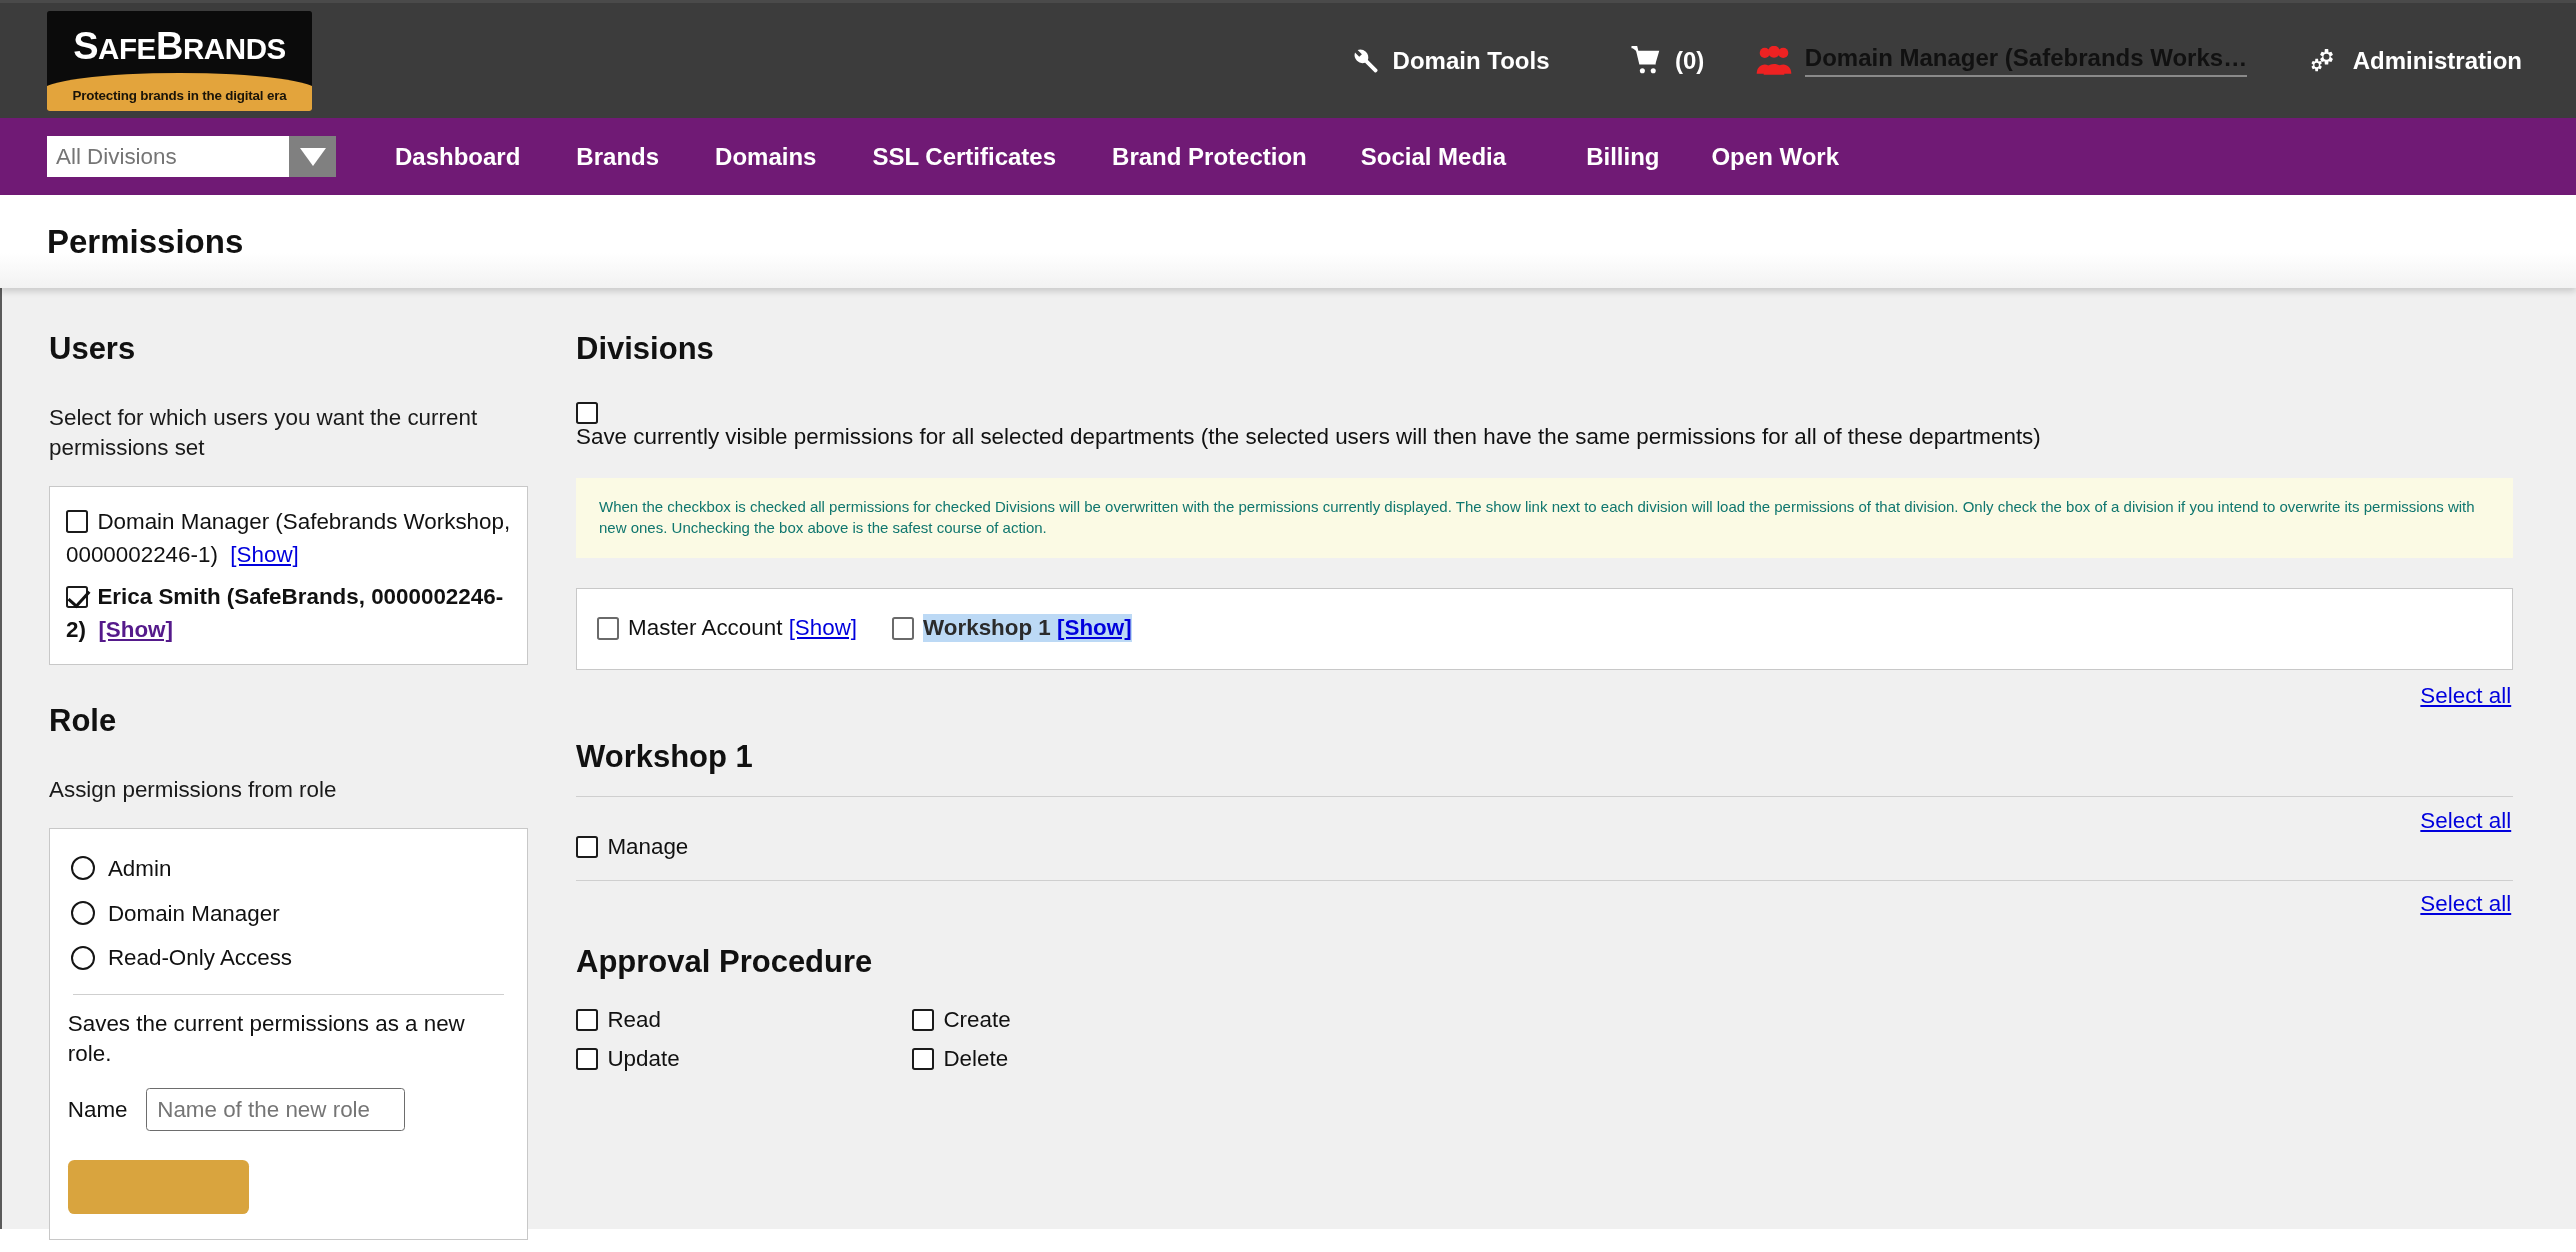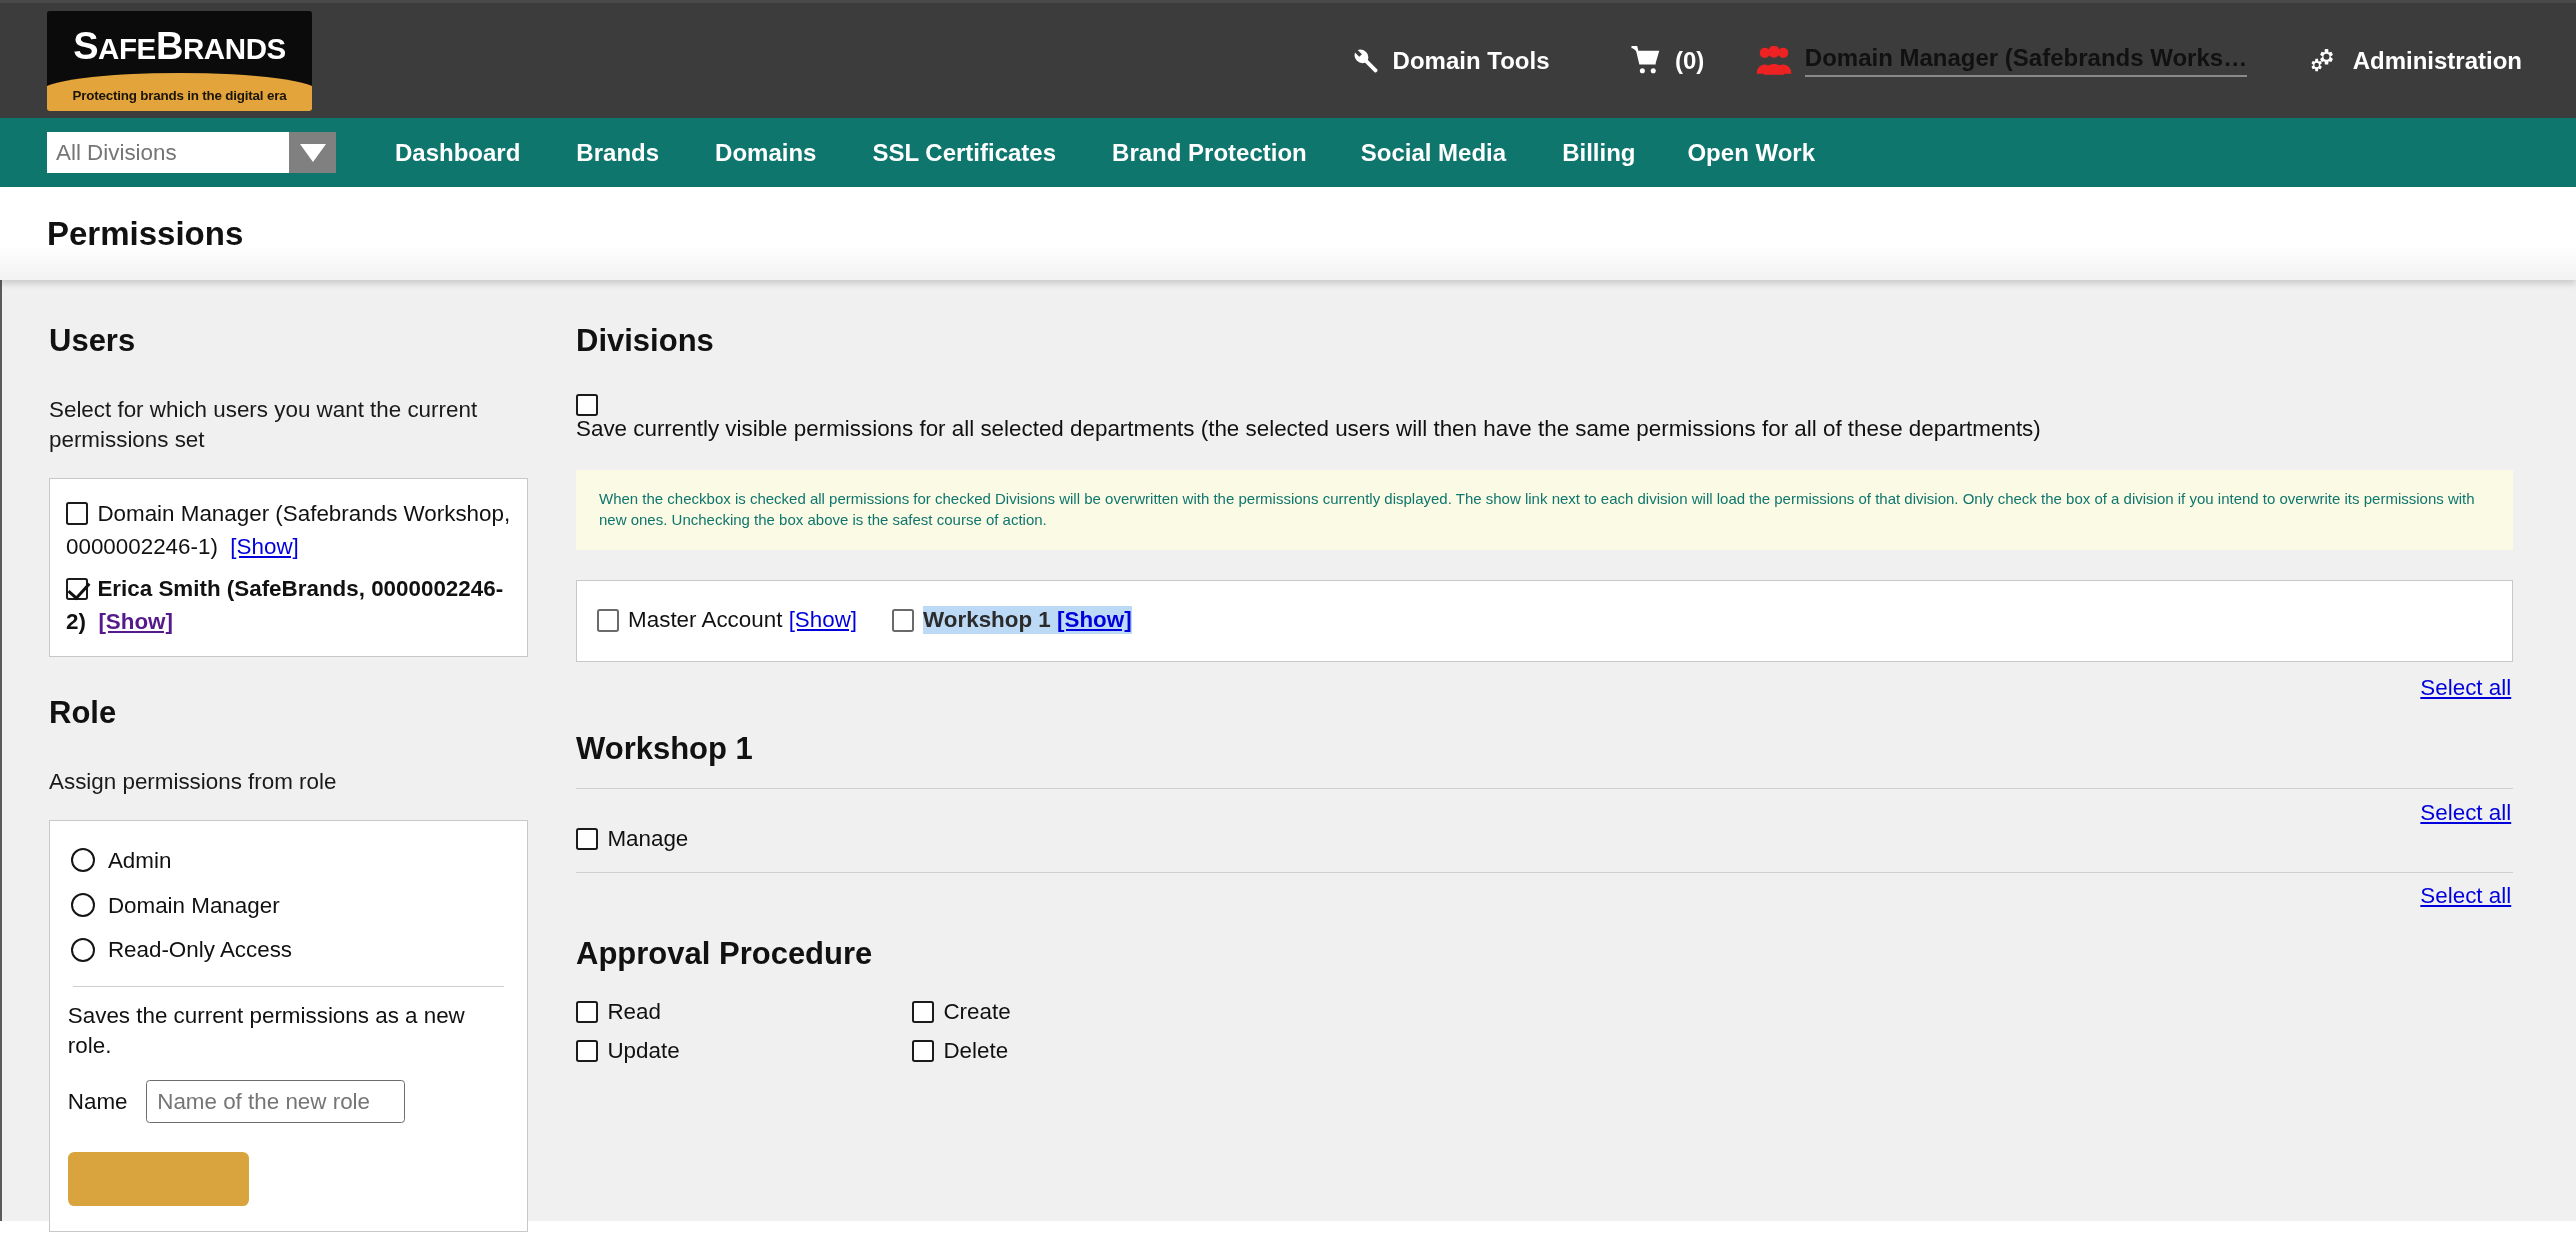--- a/index.html
+++ b/index.html
@@ -83,22 +83,22 @@
     color: #111111;
     border-bottom: 2.7px solid #8a8a8a;
     padding-bottom: 2.7px;
     max-width: 465px;
     overflow: hidden;
   }
   .ic { display: inline-block; line-height: 0; flex: none; }
 
   
   .menubar {
-    height: 69px;
-    background: #0f766e;
+    height: 77px;
+    background: #701a75;
     display: flex;
     align-items: center;
   }
   .div-select {
     margin-left: 47px;
     display: flex;
     align-items: center;
     height: 41px;
     flex: none;
   }
@@ -135,21 +135,21 @@
     font-size: 24px;
     white-space: nowrap;
     cursor: pointer;
   }
   .mi0 { margin-left: 0px; }
   .mi1 { margin-left: 56px; }
   .mi2 { margin-left: 56px; }
   .mi3 { margin-left: 56px; }
   .mi4 { margin-left: 56px; }
   .mi5 { margin-left: 54px; }
-  .mi6 { margin-left: 56px; }
+  .mi6 { margin-left: 80px; }
   .mi7 { margin-left: 52px; }
 
   
   .titleband {
     height: 93px;
     background: linear-gradient(to bottom, #ffffff 0%, #ffffff 62%, #f2f2f2 100%);
     display: flex;
     align-items: center;
     box-shadow: 0 3.6px 6.3px rgba(0,0,0,0.16);
     position: relative;

